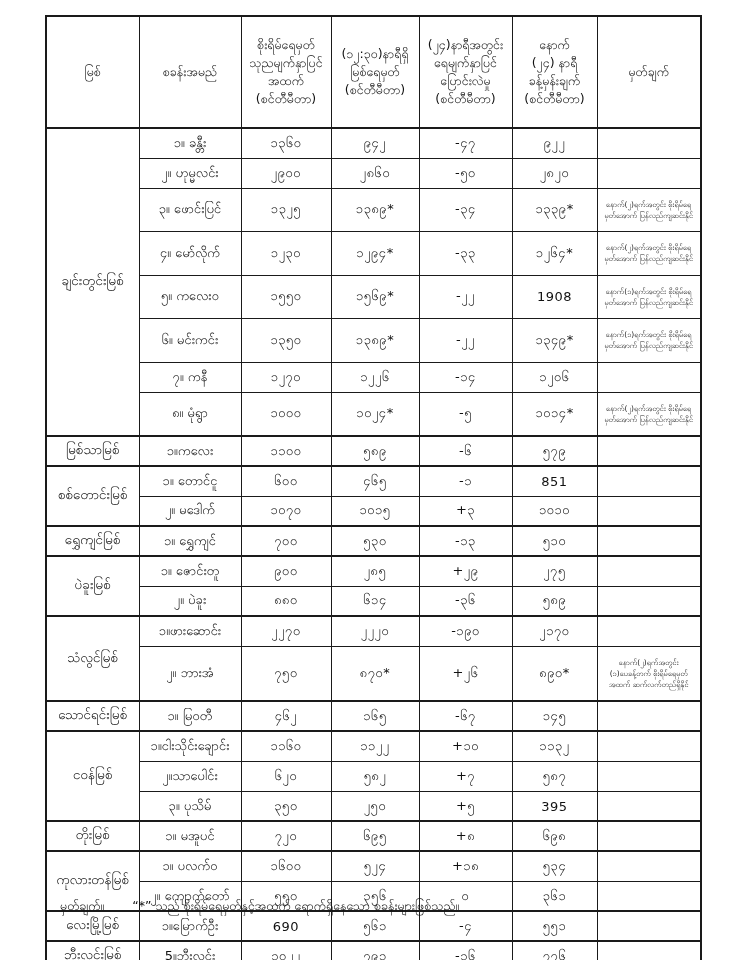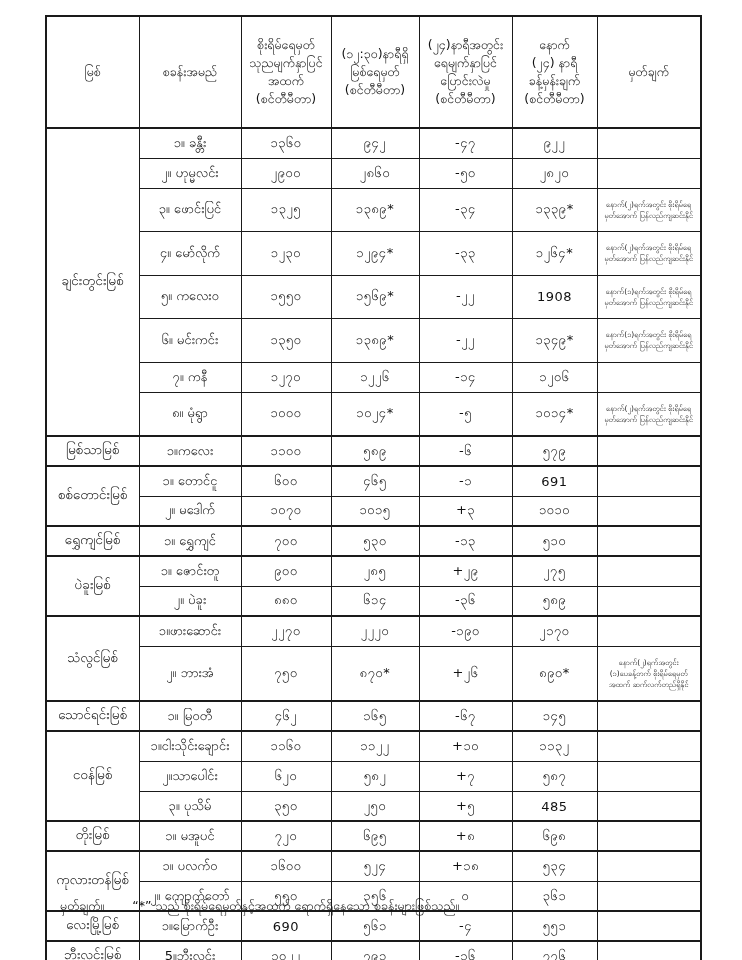--- a/index.html
+++ b/index.html
@@ -166,21 +166,21 @@
           <td class="num-cell">-၆</td>
           <td class="num-cell">၅၇၉</td>
           <td class="remark-cell"></td>
         </tr>
         <tr class="group-start">
           <td class="river-cell" rowspan="2">စစ်တောင်းမြစ်</td>
           <td class="station-cell">၁။ တောင်ငူ</td>
           <td class="num-cell">၆၀၀</td>
           <td class="num-cell">၄၆၅</td>
           <td class="num-cell">-၁</td>
-          <td class="num-cell">691</td>
+          <td class="num-cell">851</td>
           <td class="remark-cell"></td>
         </tr>
         <tr>
           <td class="station-cell">၂။ မဒေါက်</td>
           <td class="num-cell">၁၀၇၀</td>
           <td class="num-cell">၁၀၁၅</td>
           <td class="num-cell">+၃</td>
           <td class="num-cell">၁၀၁၀</td>
           <td class="remark-cell"></td>
         </tr>
@@ -253,21 +253,21 @@
           <td class="num-cell">၅၈၂</td>
           <td class="num-cell">+၇</td>
           <td class="num-cell">၅၈၇</td>
           <td class="remark-cell"></td>
         </tr>
         <tr>
           <td class="station-cell">၃။ ပုသိမ်</td>
           <td class="num-cell">၃၅၀</td>
           <td class="num-cell">၂၅၀</td>
           <td class="num-cell">+၅</td>
-          <td class="num-cell">485</td>
+          <td class="num-cell">395</td>
           <td class="remark-cell"></td>
         </tr>
         <tr class="group-start">
           <td class="river-cell" rowspan="1">တိုးမြစ်</td>
           <td class="station-cell">၁။ မအူပင်</td>
           <td class="num-cell">၇၂၀</td>
           <td class="num-cell">၆၉၅</td>
           <td class="num-cell">+၈</td>
           <td class="num-cell">၆၉၈</td>
           <td class="remark-cell"></td>

